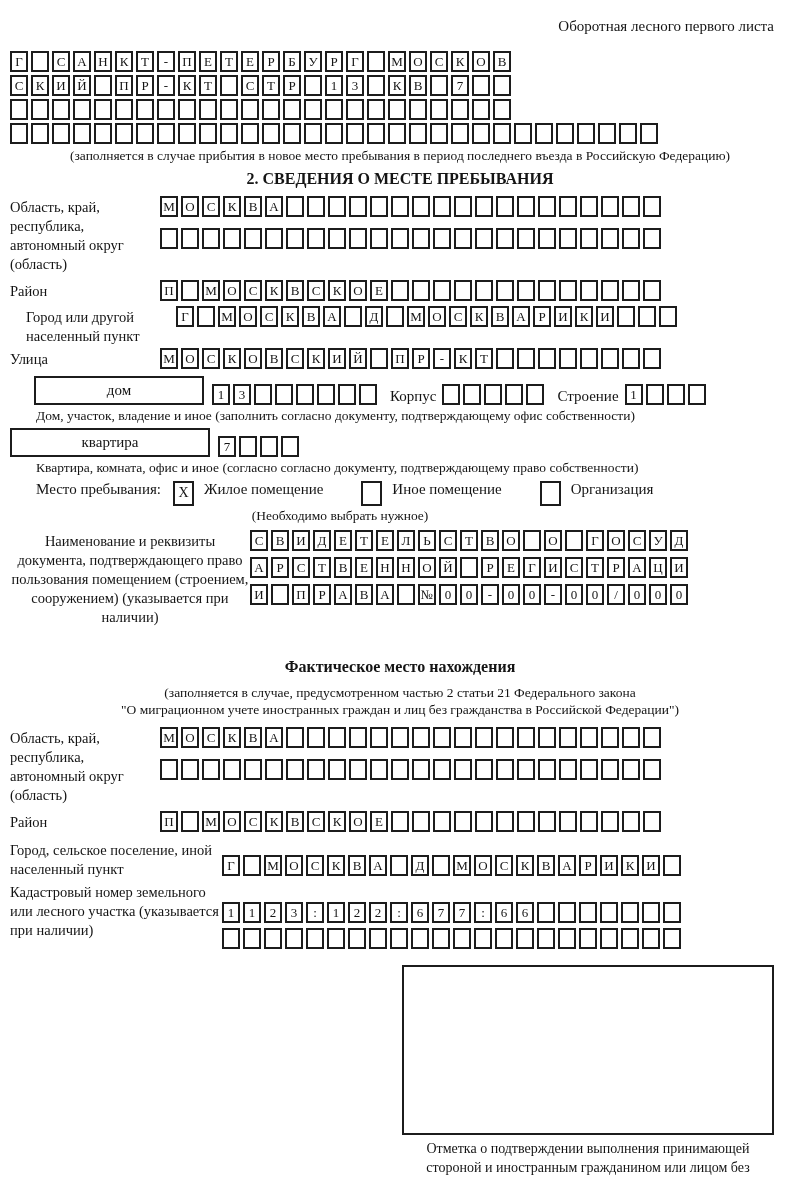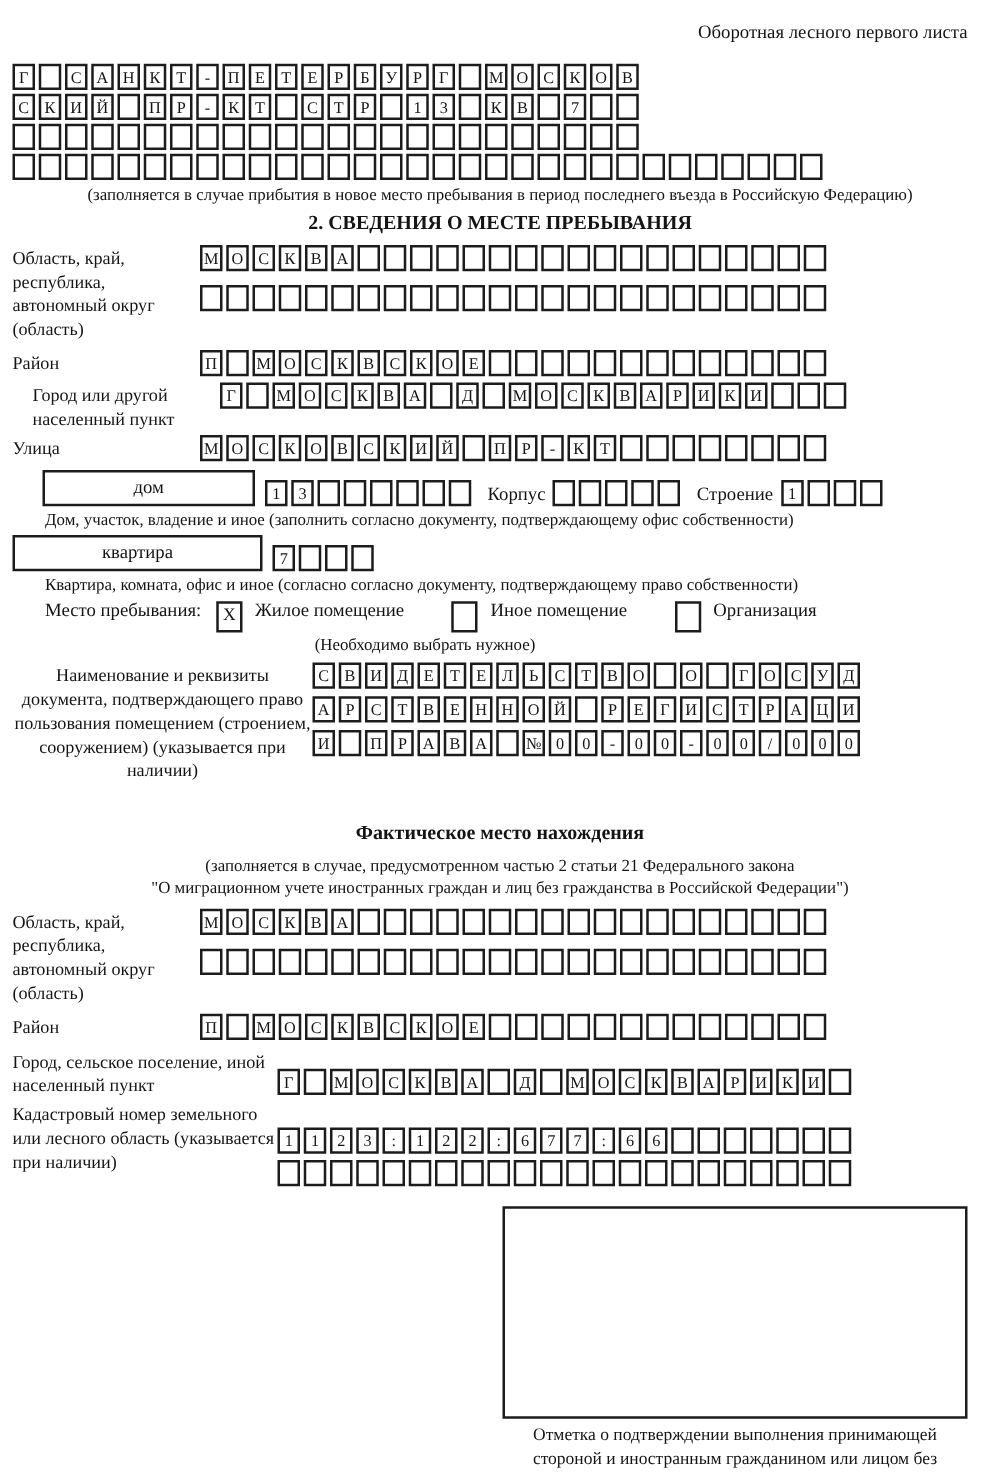--- a/index.html
+++ b/index.html
@@ -578,21 +578,21 @@
         <div class="cell">А</div>
         <div class="cell">Р</div>
         <div class="cell">И</div>
         <div class="cell">К</div>
         <div class="cell">И</div>
         <div class="cell"></div>
       </div>
   </div>
 
   <div class="frow" style="min-height:78px;">
-    <div class="flabel w210">Кадастровый номер земельного или лесного область (указывается при наличии)</div>
+    <div class="flabel w210">Кадастровый номер земельного или лесного участка (указывается при наличии)</div>
     <div class="fcells mt20">
       <div class="cellrow" style="margin-bottom:5px;">
           <div class="cell">1</div>
           <div class="cell">1</div>
           <div class="cell">2</div>
           <div class="cell">3</div>
           <div class="cell">:</div>
           <div class="cell">1</div>
           <div class="cell">2</div>
           <div class="cell">2</div>

